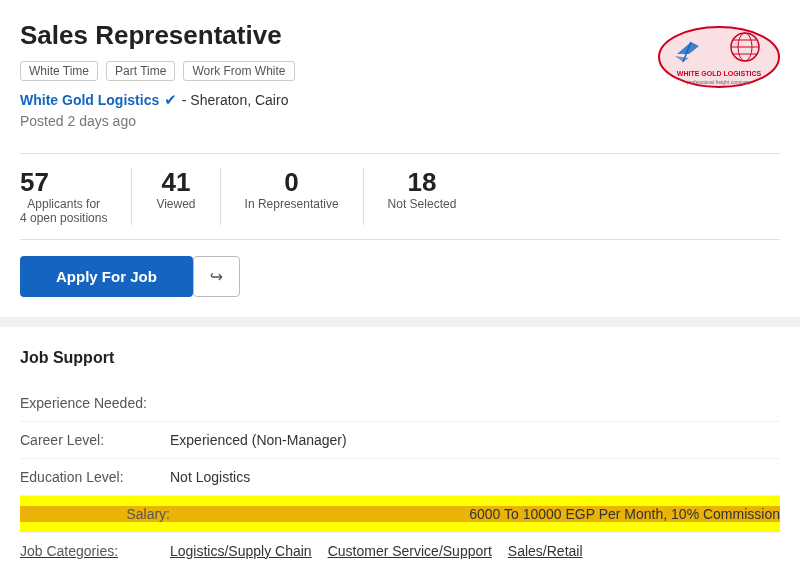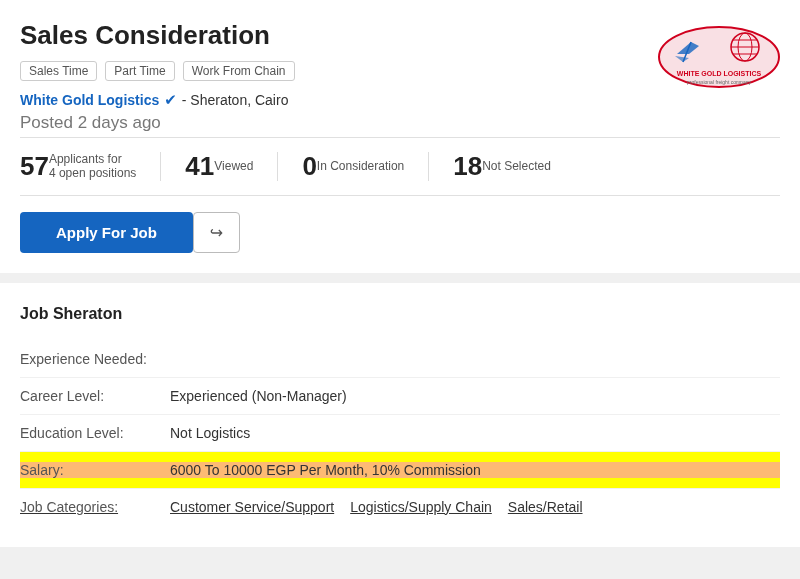--- a/index.html
+++ b/index.html
@@ -53,23 +53,23 @@
       text-decoration: none;
     }
     .verified-icon {
       color: #1565c0;
       font-size: 15px;
     }
     .location-text {
       color: #333;
     }
     .posted-text {
-      font-size: 17px;
+      font-size: 14px;
       color: #777;
-      margin-bottom: 4px;
+      margin-bottom: 24px;
     }
     .logo-container {
       position: absolute;
       top: 16px;
       right: 16px;
       width: 130px;
       height: 75px;
       display: flex;
       align-items: center;
       justify-content: center;
@@ -84,41 +84,42 @@
       display: flex;
       align-items: stretch;
       border-top: 1px solid #e0e0e0;
       border-bottom: 1px solid #e0e0e0;
       padding: 14px 0;
       margin: 0 0 16px 0;
       gap: 0;
     }
     .stat-item {
       display: flex;
-      flex-direction: row;
+      flex-direction: column;
       align-items: center;
       padding: 0 24px;
       border-right: 1px solid #ddd;
     }
     .stat-item:first-child {
       align-items: flex-start;
       padding-left: 0;
     }
     .stat-item:last-child {
       border-right: none;
     }
     .stat-number {
       font-size: 26px;
       font-weight: bold;
       color: #222;
       line-height: 1.1;
     }
     .stat-label {
       font-size: 12px;
       color: #555;
+      text-align: center;
     }
 
     
     .actions-row {
       display: flex;
       align-items: center;
       gap: 0;
       padding-bottom: 20px;
     }
     .apply-btn {
@@ -175,21 +176,22 @@
     .detail-value {
       color: #333;
       font-size: 14px;
       flex: 1;
     }
     .salary-row {
       background: #ffff00;
     }
     .salary-row .detail-label,
     .salary-row .detail-value {
-      background: #fdba74;
+      background: #eab308;
+      text-align: right;
     }
     .categories {
       display: flex;
       flex-wrap: wrap;
       gap: 16px;
     }
     .category-item {
       color: #333;
       font-size: 14px;
     }
@@ -219,26 +221,26 @@
           <line x1="2" y1="16" x2="30" y2="16" stroke="#d0001e" stroke-width="1"></line>
           <line x1="4" y1="9" x2="28" y2="9" stroke="#d0001e" stroke-width="1"></line>
           <line x1="4" y1="23" x2="28" y2="23" stroke="#d0001e" stroke-width="1"></line>
         </g>
 
         <text x="65" y="57" text-anchor="middle" font-size="7" font-weight="bold" fill="#d0001e" font-family="Arial">WHITE GOLD LOGISTICS</text>
         <text x="65" y="65" text-anchor="middle" font-size="5" fill="#666" font-family="Arial">professional freight company</text>
       </svg>
     </div>
 
-    <h1 class="job-title">Sales Consideration</h1>
+    <h1 class="job-title">Sales Representative</h1>
 
     <div class="tags">
-      <span class="tag">Sales Time</span>
+      <span class="tag">White Time</span>
       <span class="tag">Part Time</span>
-      <span class="tag">Work From Chain</span>
+      <span class="tag">Work From White</span>
     </div>
 
     <div class="company-line">
       <a href="#" class="company-name">White Gold Logistics</a>
       <span class="verified-icon">✔</span>
       <span class="location-text">- Sheraton, Cairo</span>
     </div>
 
     <div class="posted-text">Posted 2 days ago</div>
 
@@ -246,38 +248,38 @@
       <div class="stat-item">
         <span class="stat-number">57</span>
         <span class="stat-label">Applicants for<br>4 open positions</span>
       </div>
       <div class="stat-item">
         <span class="stat-number">41</span>
         <span class="stat-label">Viewed</span>
       </div>
       <div class="stat-item">
         <span class="stat-number">0</span>
-        <span class="stat-label">In Consideration</span>
+        <span class="stat-label">In Representative</span>
       </div>
       <div class="stat-item">
         <span class="stat-number">18</span>
         <span class="stat-label">Not Selected</span>
       </div>
     </div>
 
     <div class="actions-row">
       <button class="apply-btn">Apply For Job</button>
       <button class="share-btn">
         <span>↪</span>
       </button>
     </div>
   </div>
 
   <div class="details-card">
-    <div class="details-title">Job Sheraton</div>
+    <div class="details-title">Job Support</div>
 
     <div class="detail-row">
       <span class="detail-label">Experience Needed:</span>
     </div>
 
     <div class="detail-row">
       <span class="detail-label">Career Level:</span>
       <span class="detail-value">Experienced (Non-Manager)</span>
     </div>
 
@@ -287,20 +289,20 @@
     </div>
 
     <div class="detail-row salary-row">
       <span class="detail-label">Salary:</span>
       <span class="detail-value">6000 To 10000 EGP Per Month, 10% Commission</span>
     </div>
 
     <div class="detail-row">
       <span class="detail-label">Job Categories:</span>
       <div class="detail-value categories">
+        <span class="category-item">Logistics/Supply Chain</span>
         <span class="category-item">Customer Service/Support</span>
-        <span class="category-item">Logistics/Supply Chain</span>
         <span class="category-item">Sales/Retail</span>
       </div>
     </div>
 
   </div>
 </div>
 
 </body></html>

